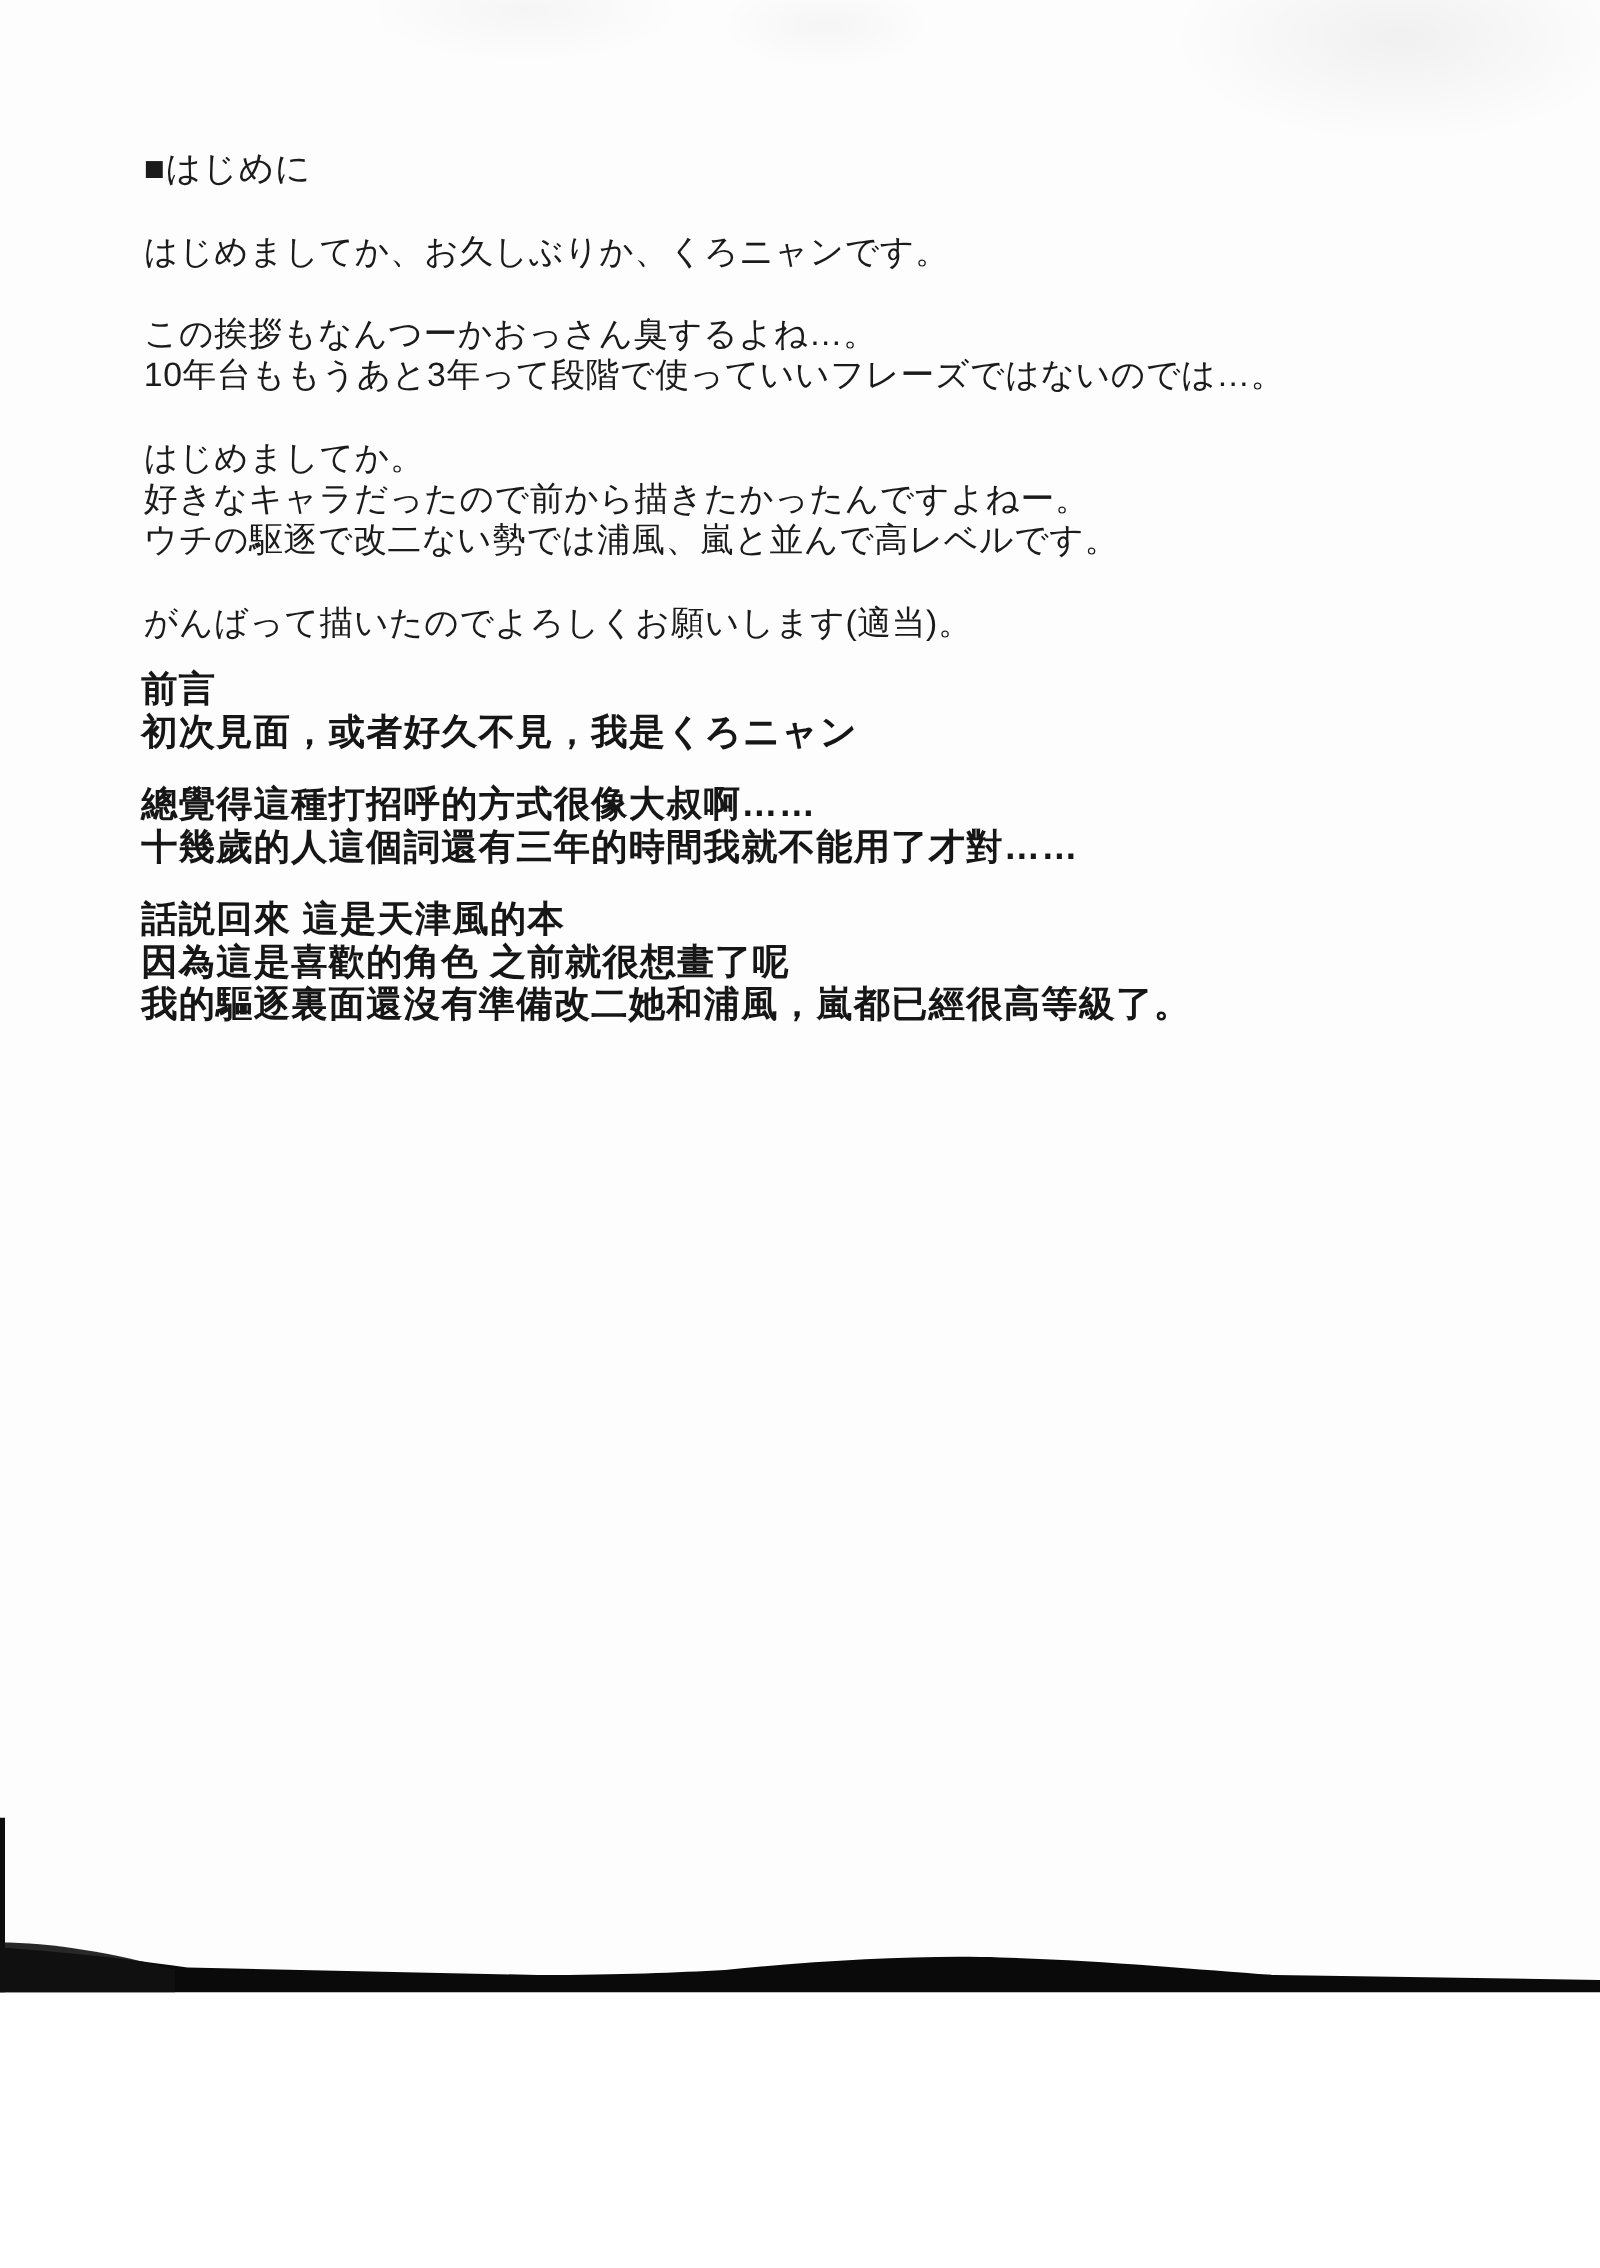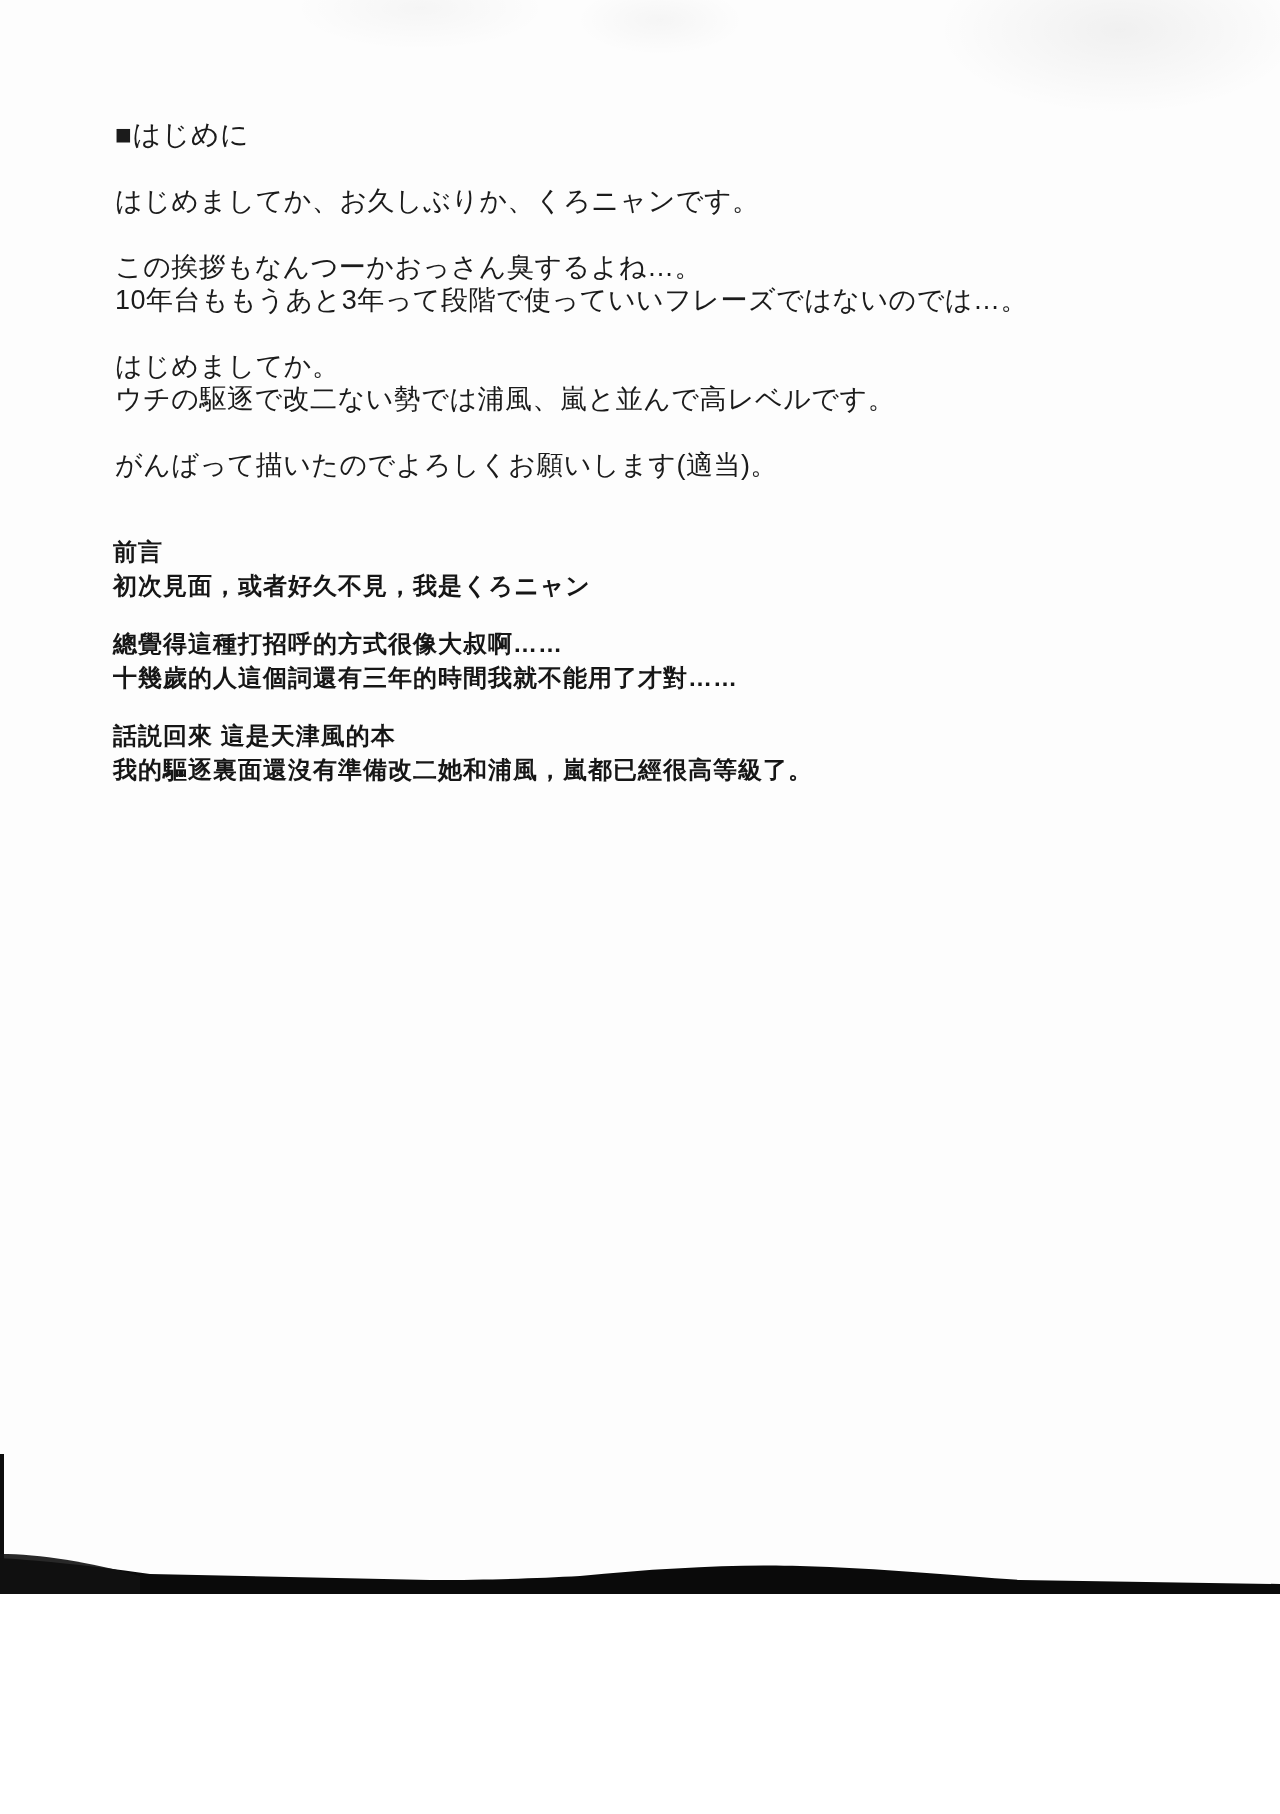--- a/index.html
+++ b/index.html
@@ -40,21 +40,21 @@
     font-weight: 400;
   }
   .jp-block .para { margin-bottom: 21px; margin-top: 33px; }
   .jp-block .para:last-child { margin-bottom: 0; }
 
   
   .zh-block {
     position: absolute;
     left: 113px;
     top: 535px;
-    font-size: 24px;
+    font-size: 29px;
     line-height: 34px;
     letter-spacing: 1px;
     font-weight: 600;
     color: #161616;
   }
   .zh-block .para { margin-bottom: 24px; }
   .zh-block .para:last-child { margin-bottom: 0; }
 
   .line { white-space: nowrap; }
 
@@ -80,20 +80,21 @@
       <div class="line">はじめましてか、お久しぶりか、くろニャンです。</div>
     </div>
 
     <div class="para">
       <div class="line">この挨拶もなんつーかおっさん臭するよね…。</div>
       <div class="line">10年台ももうあと3年って段階で使っていいフレーズではないのでは…。</div>
     </div>
 
     <div class="para">
       <div class="line">はじめましてか。</div>
+      <div class="line">好きなキャラだったので前から描きたかったんですよねー。</div>
       <div class="line">ウチの駆逐で改二ない勢では浦風、嵐と並んで高レベルです。</div>
     </div>
 
     <div class="para">
       <div class="line">がんばって描いたのでよろしくお願いします(適当)。</div>
     </div>
   </div>
 
   <div class="zh-block">
     <div class="para">
@@ -101,20 +102,21 @@
       <div class="line">初次見面，或者好久不見，我是くろニャン</div>
     </div>
 
     <div class="para">
       <div class="line">總覺得這種打招呼的方式很像大叔啊……</div>
       <div class="line">十幾歲的人這個詞還有三年的時間我就不能用了才對……</div>
     </div>
 
     <div class="para">
       <div class="line">話説回來 這是天津風的本</div>
+      <div class="line">因為這是喜歡的角色 之前就很想畫了呢</div>
       <div class="line">我的驅逐裏面還沒有準備改二她和浦風，嵐都已經很高等級了。</div>
     </div>
 
   </div>
 
   <svg class="bottom-shadow" viewBox="0 0 1280 140" preserveAspectRatio="none" aria-hidden="true">
 
     <rect x="0" y="0" width="4" height="140" fill="#0d0d0d"></rect>
 
     <path d="M0,104

